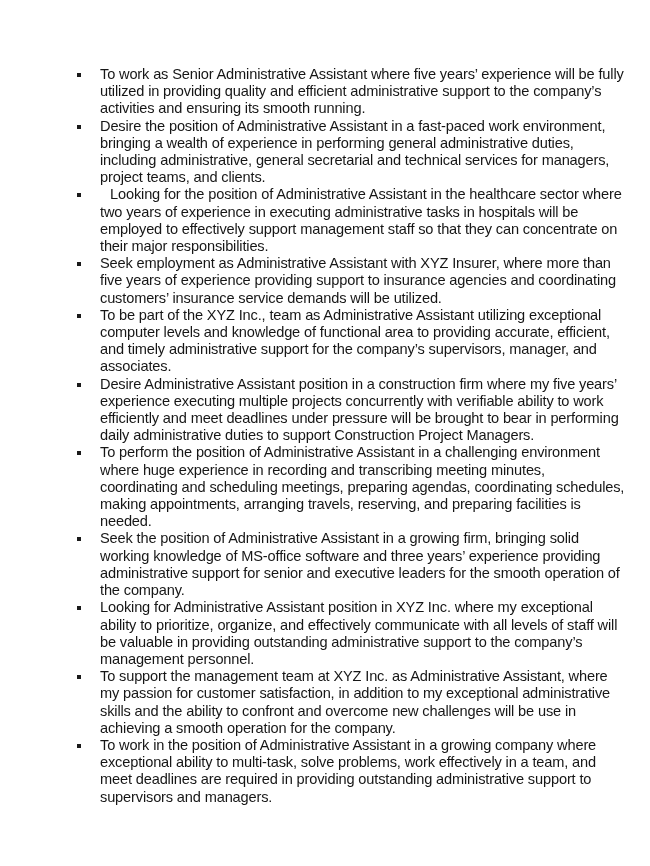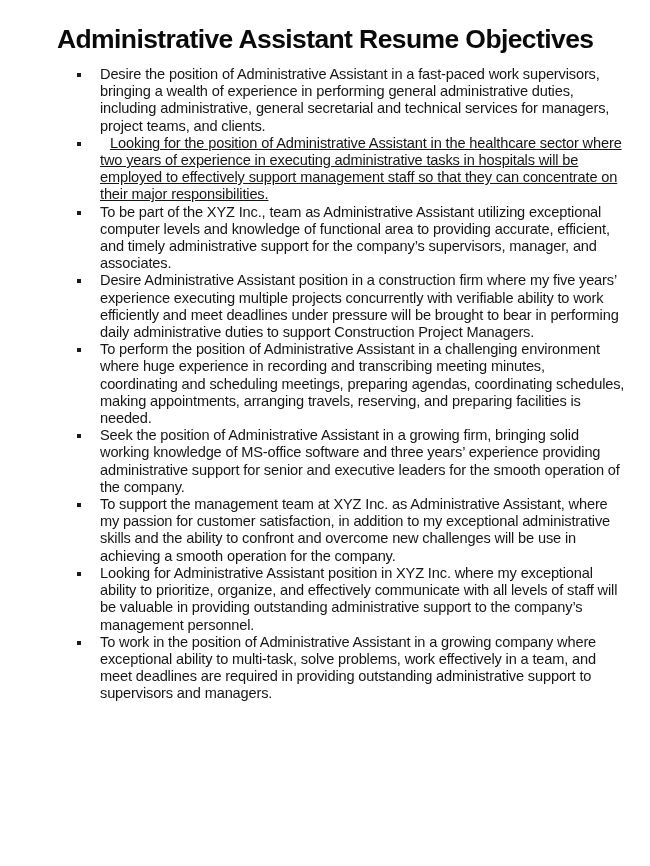--- a/index.html
+++ b/index.html
@@ -59,66 +59,66 @@
       width: 4px;
       height: 4px;
       background: #1a1a1a;
     }
     .item-text {
       display: block;
       letter-spacing: -0.15px;
     }
     .item-text.indent {
       text-indent: 10px;
-      text-decoration: underline;
     }
   </style>
 </head>
 <body>
 
 <div class="page">
-  <h1 class="title">Administrative Assistant Resume Objectives</h1>
 
   <ul class="list">
     <li class="item">
       <span class="bullet"></span>
+      <span class="item-text">To work as Senior Administrative Assistant where five years’ experience will be fully utilized in providing quality and efficient administrative support to the company’s activities and ensuring its smooth running.</span>
     </li>
     <li class="item">
       <span class="bullet"></span>
-      <span class="item-text">Desire the position of Administrative Assistant in a fast-paced work supervisors, bringing a wealth of experience in performing general administrative duties, including administrative, general secretarial and technical services for managers, project teams, and clients.</span>
+      <span class="item-text">Desire the position of Administrative Assistant in a fast-paced work environment, bringing a wealth of experience in performing general administrative duties, including administrative, general secretarial and technical services for managers, project teams, and clients.</span>
     </li>
     <li class="item">
       <span class="bullet"></span>
       <span class="item-text indent">Looking for the position of Administrative Assistant in the healthcare sector where two years of experience in executing administrative tasks in hospitals will be employed to effectively support management staff so that they can concentrate on their major responsibilities.</span>
     </li>
     <li class="item">
       <span class="bullet"></span>
+      <span class="item-text">Seek employment as Administrative Assistant with XYZ Insurer, where more than five years of experience providing support to insurance agencies and coordinating customers’ insurance service demands will be utilized.</span>
     </li>
     <li class="item">
       <span class="bullet"></span>
       <span class="item-text">To be part of the XYZ Inc., team as Administrative Assistant utilizing exceptional computer levels and knowledge of functional area to providing accurate, efficient, and timely administrative support for the company’s supervisors, manager, and associates.</span>
     </li>
     <li class="item">
       <span class="bullet"></span>
       <span class="item-text">Desire Administrative Assistant position in a construction firm where my five years’ experience executing multiple projects concurrently with verifiable ability to work efficiently and meet deadlines under pressure will be brought to bear in performing daily administrative duties to support Construction Project Managers.</span>
     </li>
     <li class="item">
       <span class="bullet"></span>
       <span class="item-text">To perform the position of Administrative Assistant in a challenging environment where huge experience in recording and transcribing meeting minutes, coordinating and scheduling meetings, preparing agendas, coordinating schedules, making appointments, arranging travels, reserving, and preparing facilities is needed.</span>
     </li>
     <li class="item">
       <span class="bullet"></span>
       <span class="item-text">Seek the position of Administrative Assistant in a growing firm, bringing solid working knowledge of MS-office software and three years’ experience providing administrative support for senior and executive leaders for the smooth operation of the company.</span>
     </li>
     <li class="item">
       <span class="bullet"></span>
-      <span class="item-text">To support the management team at XYZ Inc. as Administrative Assistant, where my passion for customer satisfaction, in addition to my exceptional administrative skills and the ability to confront and overcome new challenges will be use in achieving a smooth operation for the company.</span>
+      <span class="item-text">Looking for Administrative Assistant position in XYZ Inc. where my exceptional ability to prioritize, organize, and effectively communicate with all levels of staff will be valuable in providing outstanding administrative support to the company’s management personnel.</span>
     </li>
     <li class="item">
       <span class="bullet"></span>
-      <span class="item-text">Looking for Administrative Assistant position in XYZ Inc. where my exceptional ability to prioritize, organize, and effectively communicate with all levels of staff will be valuable in providing outstanding administrative support to the company’s management personnel.</span>
+      <span class="item-text">To support the management team at XYZ Inc. as Administrative Assistant, where my passion for customer satisfaction, in addition to my exceptional administrative skills and the ability to confront and overcome new challenges will be use in achieving a smooth operation for the company.</span>
     </li>
     <li class="item">
       <span class="bullet"></span>
       <span class="item-text">To work in the position of Administrative Assistant in a growing company where exceptional ability to multi-task, solve problems, work effectively in a team, and meet deadlines are required in providing outstanding administrative support to supervisors and managers.</span>
     </li>
   </ul>
 </div>
 
 </body></html>

